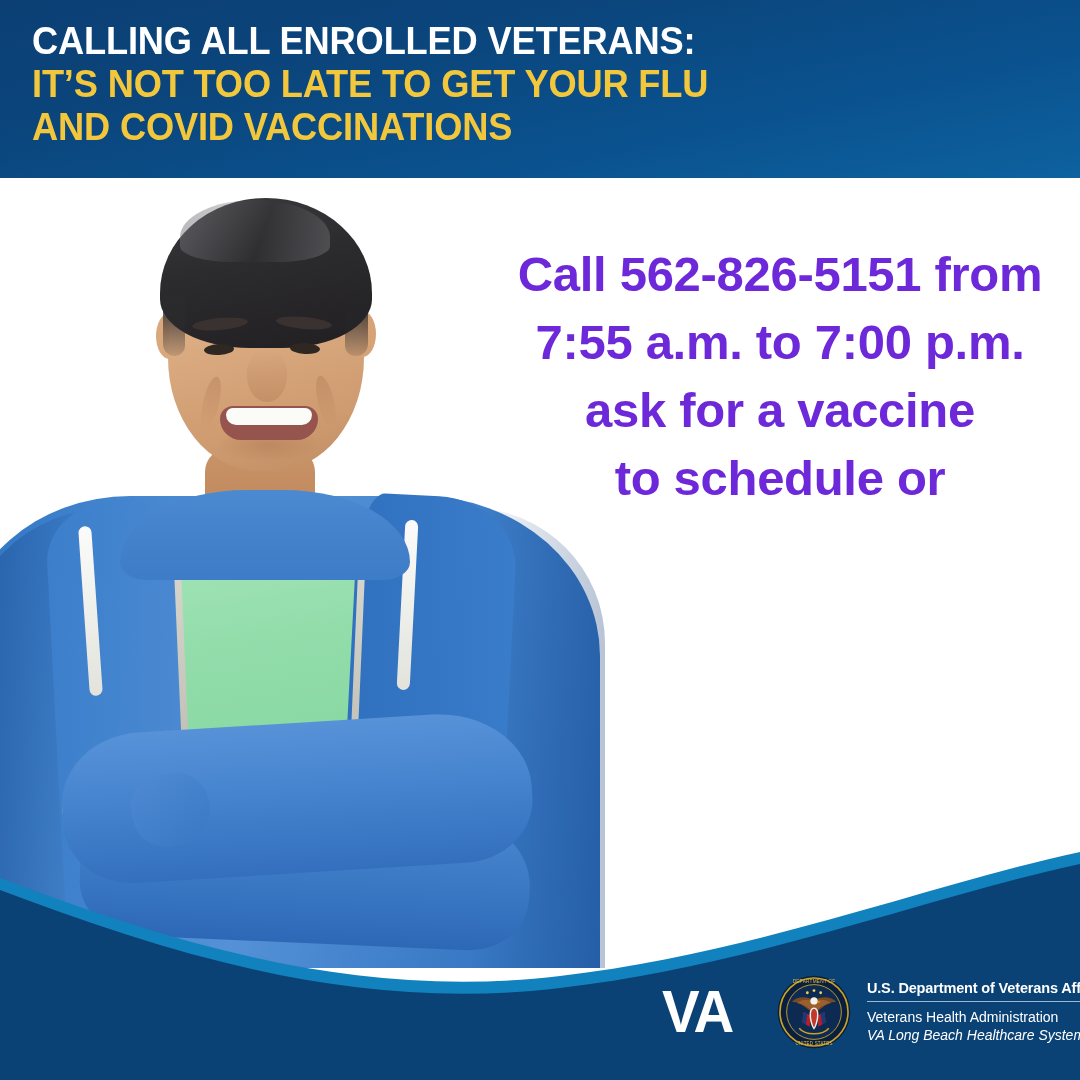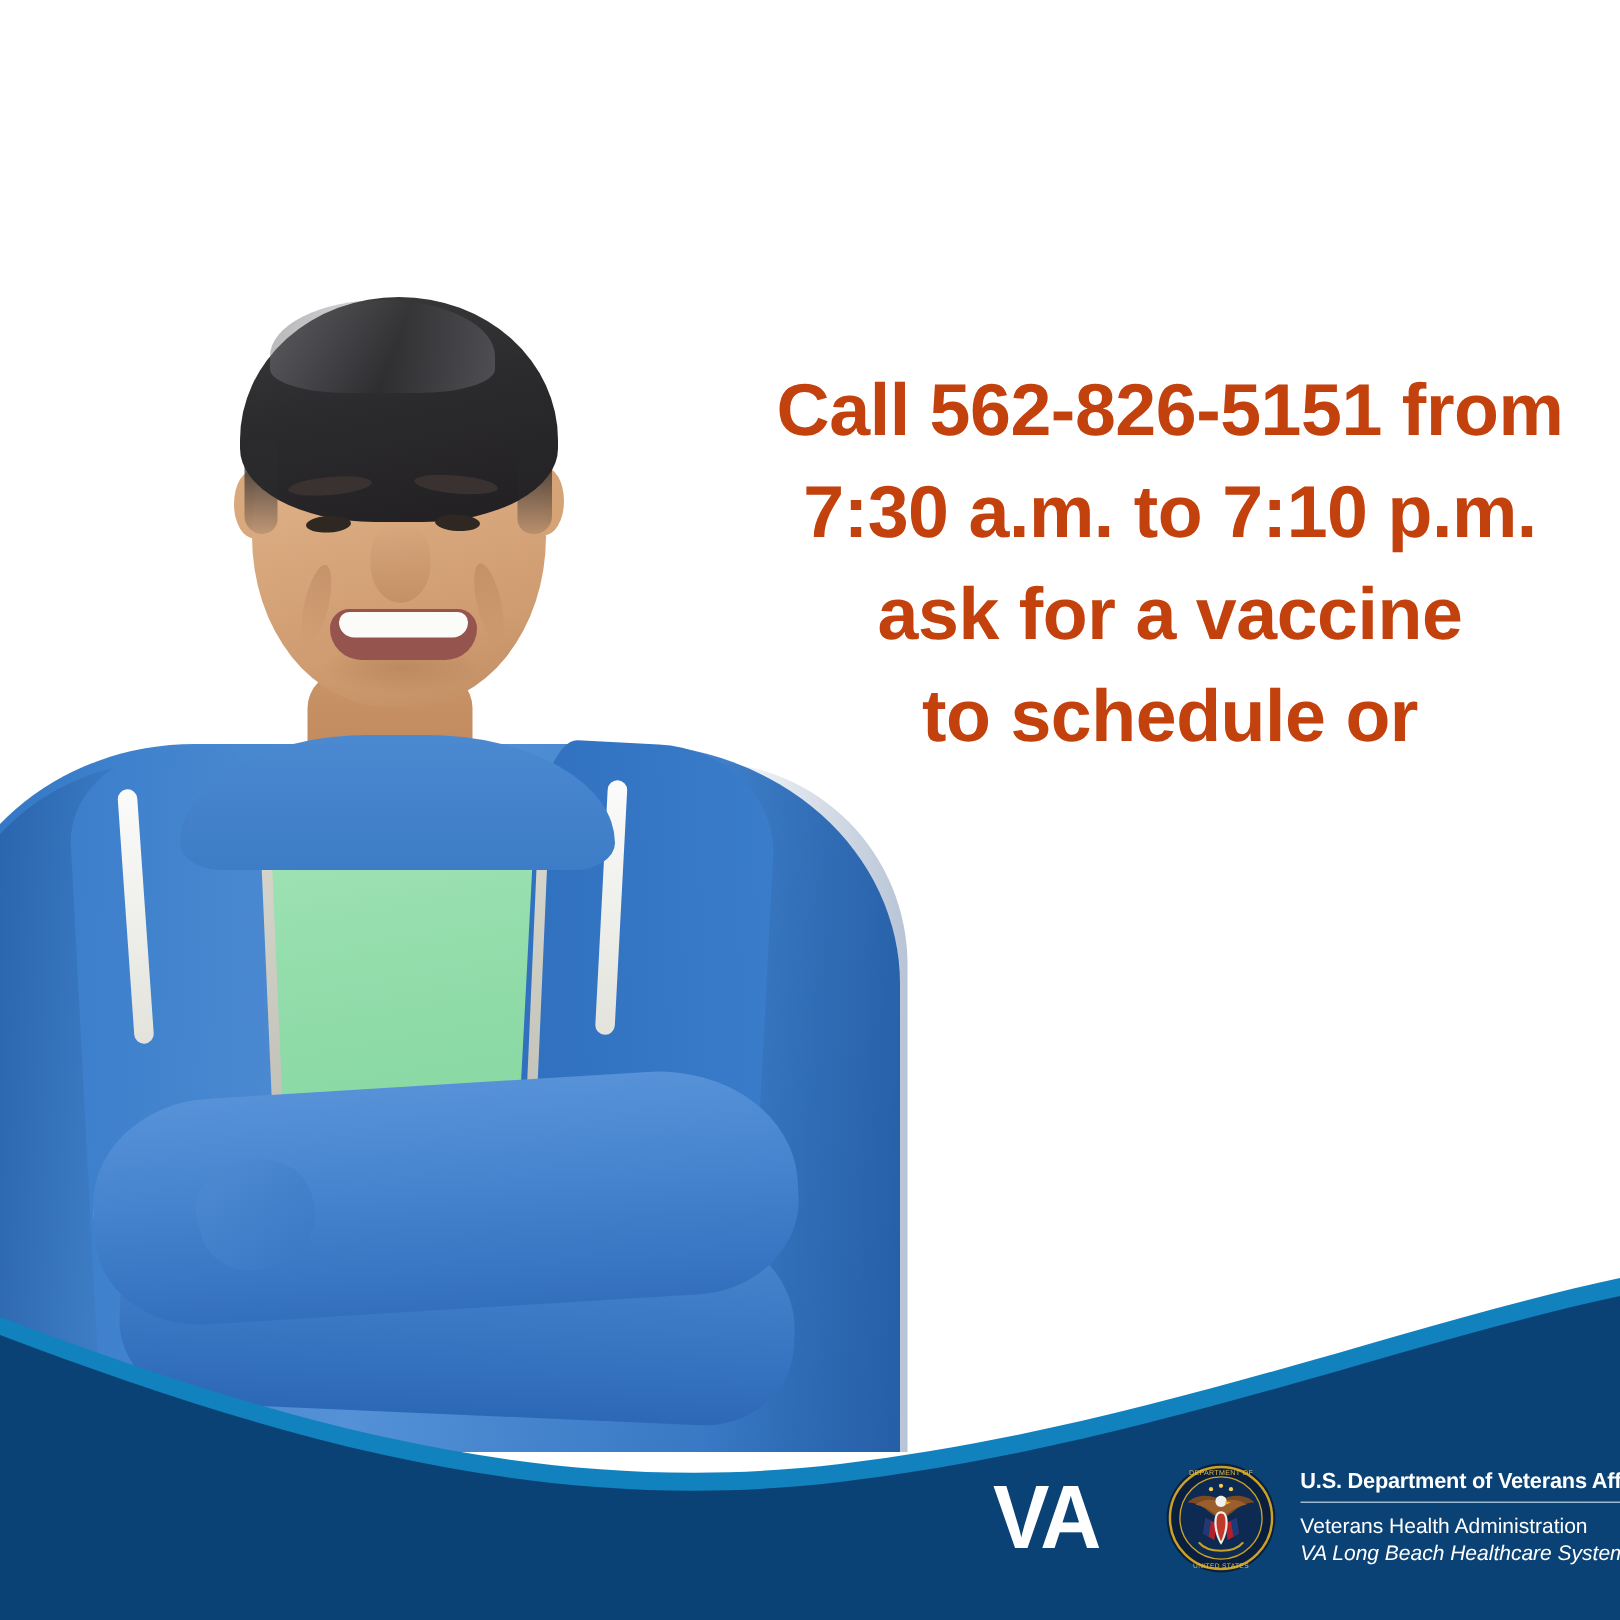--- a/index.html
+++ b/index.html
@@ -297,21 +297,21 @@
     left:500px; top:240px;
     width:560px;
     text-align:center;
     z-index:20;
   }
   .msg-line {
     font-family:"Liberation Sans Narrow","Liberation Sans",sans-serif;
     font-weight:bold;
     font-size:49px;
     line-height:68px;
-    color:#c2410c;
+    color:#6d28d9;
     letter-spacing:-0.3px;
     white-space:nowrap;
   }
 
   
   .footer-wave {
     position:absolute;
     left:0; bottom:0;
     width:1080px; height:230px;
     z-index:40;
@@ -362,20 +362,27 @@
     line-height:18px;
     white-space:nowrap;
   }
   .agency-sub.italic { font-style:italic; }
 </style>
 </head>
 <body>
 
 <div class="poster">
 
+  <div class="header-band">
+    <div class="headline">
+      <div class="headline-line hl-white">CALLING ALL ENROLLED VETERANS:</div>
+      <div class="headline-line hl-gold">IT’S NOT TOO LATE TO GET YOUR FLU</div>
+      <div class="headline-line hl-gold">AND COVID VACCINATIONS</div>
+    </div>
+  </div>
 
   <div class="photo">
     <div class="person">
       <div class="hoodie"></div>
       <div class="hoodie-shadowL"></div>
       <div class="hoodie-shadowR"></div>
 
       <div class="tshirt"></div>
       <div class="tshirt-collar"></div>
 
@@ -409,21 +416,21 @@
 
       <div class="hand"></div>
       <div class="arm-back"></div>
       <div class="arm-front"></div>
       <div class="sleeve-cuff"></div>
     </div>
   </div>
 
   <div class="message">
     <div class="msg-line">Call 562-826-5151 from</div>
-    <div class="msg-line">7:30 a.m. to 7:10 p.m.</div>
+    <div class="msg-line">7:55 a.m. to 7:00 p.m.</div>
     <div class="msg-line">ask for a vaccine</div>
     <div class="msg-line">to schedule or</div>
   </div>
 
   <div class="footer-wave">
     <svg viewBox="0 0 1080 230" preserveAspectRatio="none" aria-hidden="true">
 
       <path d="M0,28 C180,96 360,150 560,126 C760,102 930,34 1080,2 L1080,46 C930,74 760,140 560,164 C360,188 180,136 0,68 Z" fill="#1282bf"></path>
 
       <path d="M0,40 C180,108 360,162 560,138 C760,114 930,46 1080,14 L1080,230 L0,230 Z" fill="#0b4275"></path>

